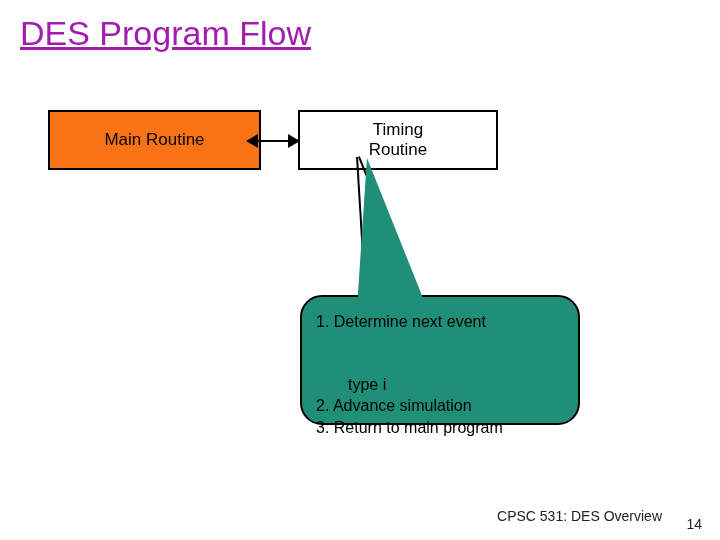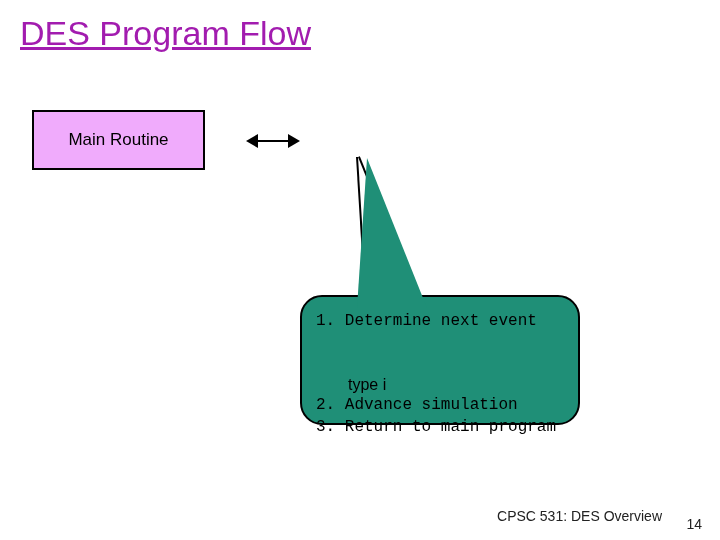--- a/index.html
+++ b/index.html
@@ -21,22 +21,22 @@
     position: absolute;
     border: 2px solid #000;
     display: flex;
     align-items: center;
     justify-content: center;
     text-align: center;
     font-size: 17px;
     color: #000;
   }
   .main-box {
-    top: 110px; left: 32px; width: 173px; height: 60px;
-    background: #f0abfc;
+    top: 110px; left: 48px; width: 213px; height: 60px;
+    background: #f97316;
   }
   .timing-box {
     top: 110px; left: 298px; width: 200px; height: 60px;
     background: #fff;
     line-height: 1.15;
   }
 
   
   .conn-line {
     position: absolute;
@@ -56,21 +56,21 @@
     position: absolute;
     top: 295px; left: 300px; width: 280px; height: 130px;
     background: #1f8f77;
     border: 2px solid #000;
     border-radius: 22px;
     padding: 14px 12px 12px 14px;
     font-size: 16px;
     line-height: 1.35;
   }
   .callout .indent { display:block; padding-left: 32px; margin-top: 41px; }
-  .callout .item   { display:block;font-family:Liberation Mono, monospace; }
+  .callout .item   { display:block; }
   
   .pointer-fill {
     position: absolute;
     top: 158px; left: 357px;
     width: 0; height: 0;
     border-left: 10px solid transparent;
     border-right: 60px solid transparent;
     border-bottom: 150px solid #1f8f77;
     z-index: 1;
   }
@@ -111,20 +111,24 @@
 <body>
 
 <div class="slide">
 
   <div class="title">DES Program Flow</div>
 
   <div class="box main-box">
     <span>Main Routine</span>
   </div>
 
+  <div class="box timing-box">
+    <span style="white-space:pre-line;">Timing
+Routine</span>
+  </div>
 
   <div class="conn-line"></div>
   <div class="arrowL"></div>
   <div class="arrowR"></div>
 
   <div class="pointer-edge2"></div>
   <div class="pointer-fill"></div>
   <div class="pointer-edge1"></div>
 
   <div class="callout">

